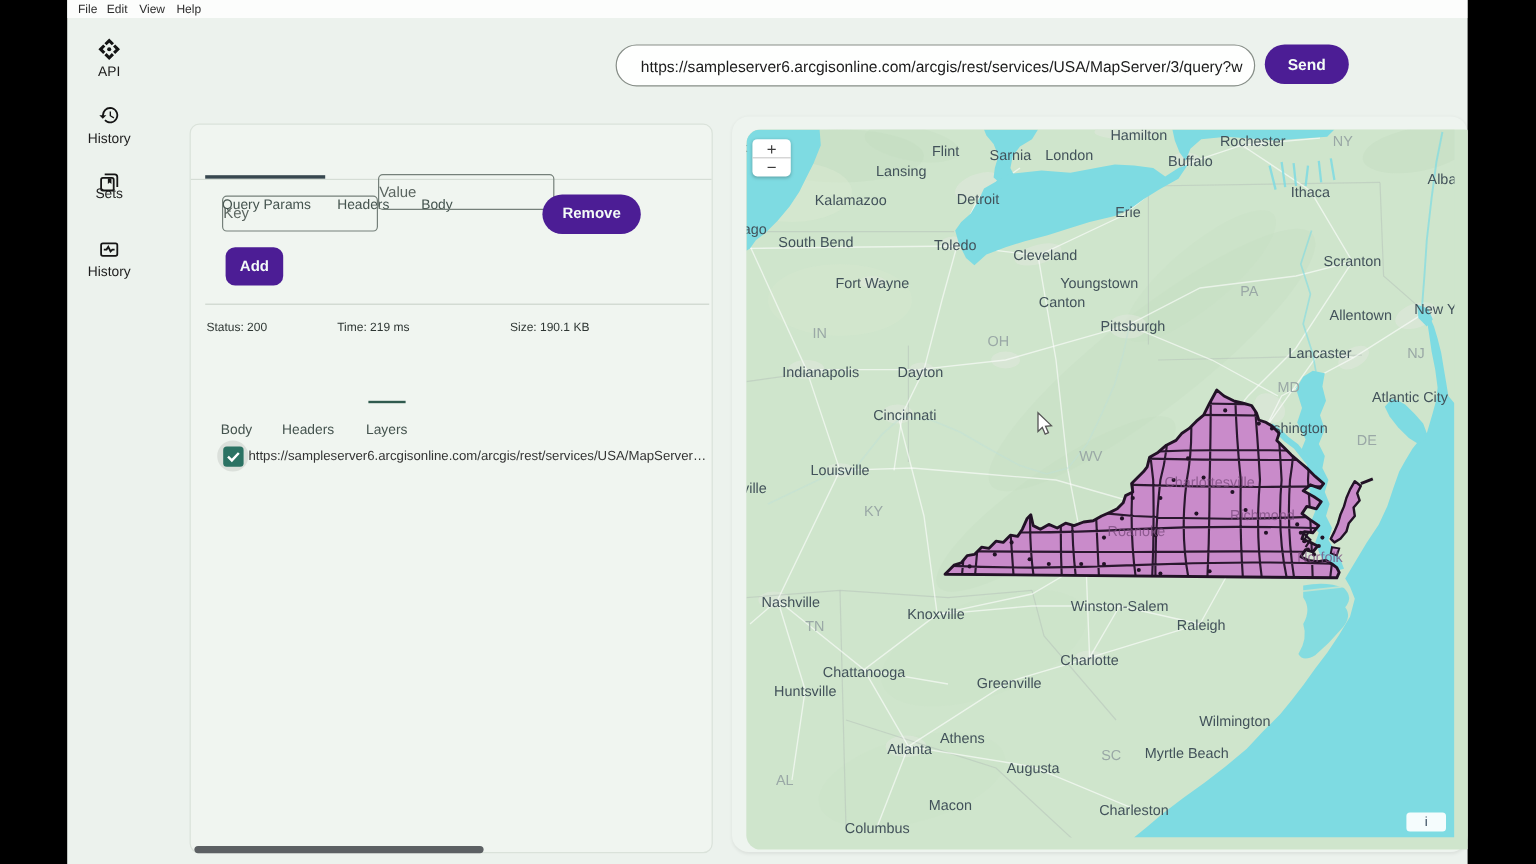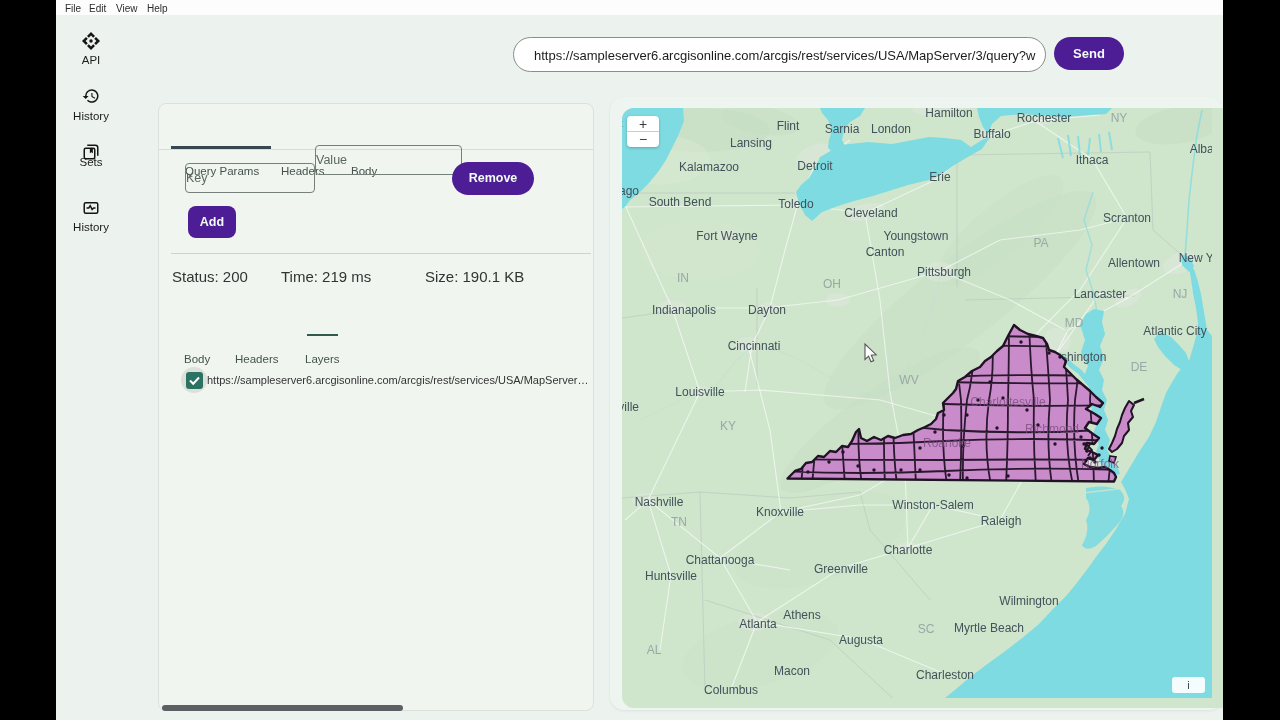--- a/index.html
+++ b/index.html
@@ -13,21 +13,21 @@
   
   .pill{position:absolute;top:37px;height:35px;background:#fefffe;border:1px solid #878e88;border-radius:17.5px;box-sizing:border-box;}
   .pill .txt{position:absolute;top:10px;font-size:13px;color:#1c1c1c;white-space:nowrap;}
   .caret{position:absolute;width:0;height:0;border-left:5px solid transparent;border-right:5px solid transparent;border-top:6px solid #1b1b1b;top:15px;}
   .send{position:absolute;left:998px;top:37px;width:70px;height:33px;background:#4c1d95;border-radius:16.5px;color:#f3fbf7;font-size:13px;font-weight:bold;text-align:center;line-height:33px;}
   
   .card{position:absolute;left:102px;top:103px;width:436px;height:608px;background:#f0f5f0;border:1px solid #dae2da;border-radius:8px;box-sizing:border-box;}
   .tab{position:absolute;font-size:11.5px;color:#44534e;white-space:nowrap;margin-top:44px;}
   .btn{position:absolute;background:#4c1d95;color:#f3fbf7;font-size:12.5px;font-weight:bold;text-align:center;}
   .inp{position:absolute;border:1.5px solid #75807a;border-radius:4px;box-sizing:border-box;font-size:12.5px;color:#5b6560;display:flex;align-items:center;}
-  .stat{position:absolute;font-size:15px;color:#2e3633;white-space:nowrap;}
+  .stat{position:absolute;font-size:10px;color:#2e3633;white-space:nowrap;}
   
   .mapcard{position:absolute;left:554px;top:97px;width:613px;height:613px;background:#eef4ef;border-radius:14px;box-shadow:0 1px 3px rgba(0,0,0,0.07);}
   .mapbox{position:absolute;left:566px;top:108px;width:590px;height:600px;border-radius:12px;overflow:hidden;background:#cfe5cc;padding-left:20px;}
   .zoomctl{position:absolute;left:571px;top:116px;width:32px;height:31px;background:#fff;border-radius:4px;box-shadow:0 1px 3px rgba(0,0,0,0.25);font-size:14px;color:#3b3b3b;text-align:center;}
   .attrib{position:absolute;left:1116px;top:677px;width:33px;height:16px;background:rgba(255,255,255,0.92);border-radius:3px;font-size:11px;color:#33475b;text-align:center;line-height:16px;}
 </style>
 </head>
 <body>
 <div class="win">
 

